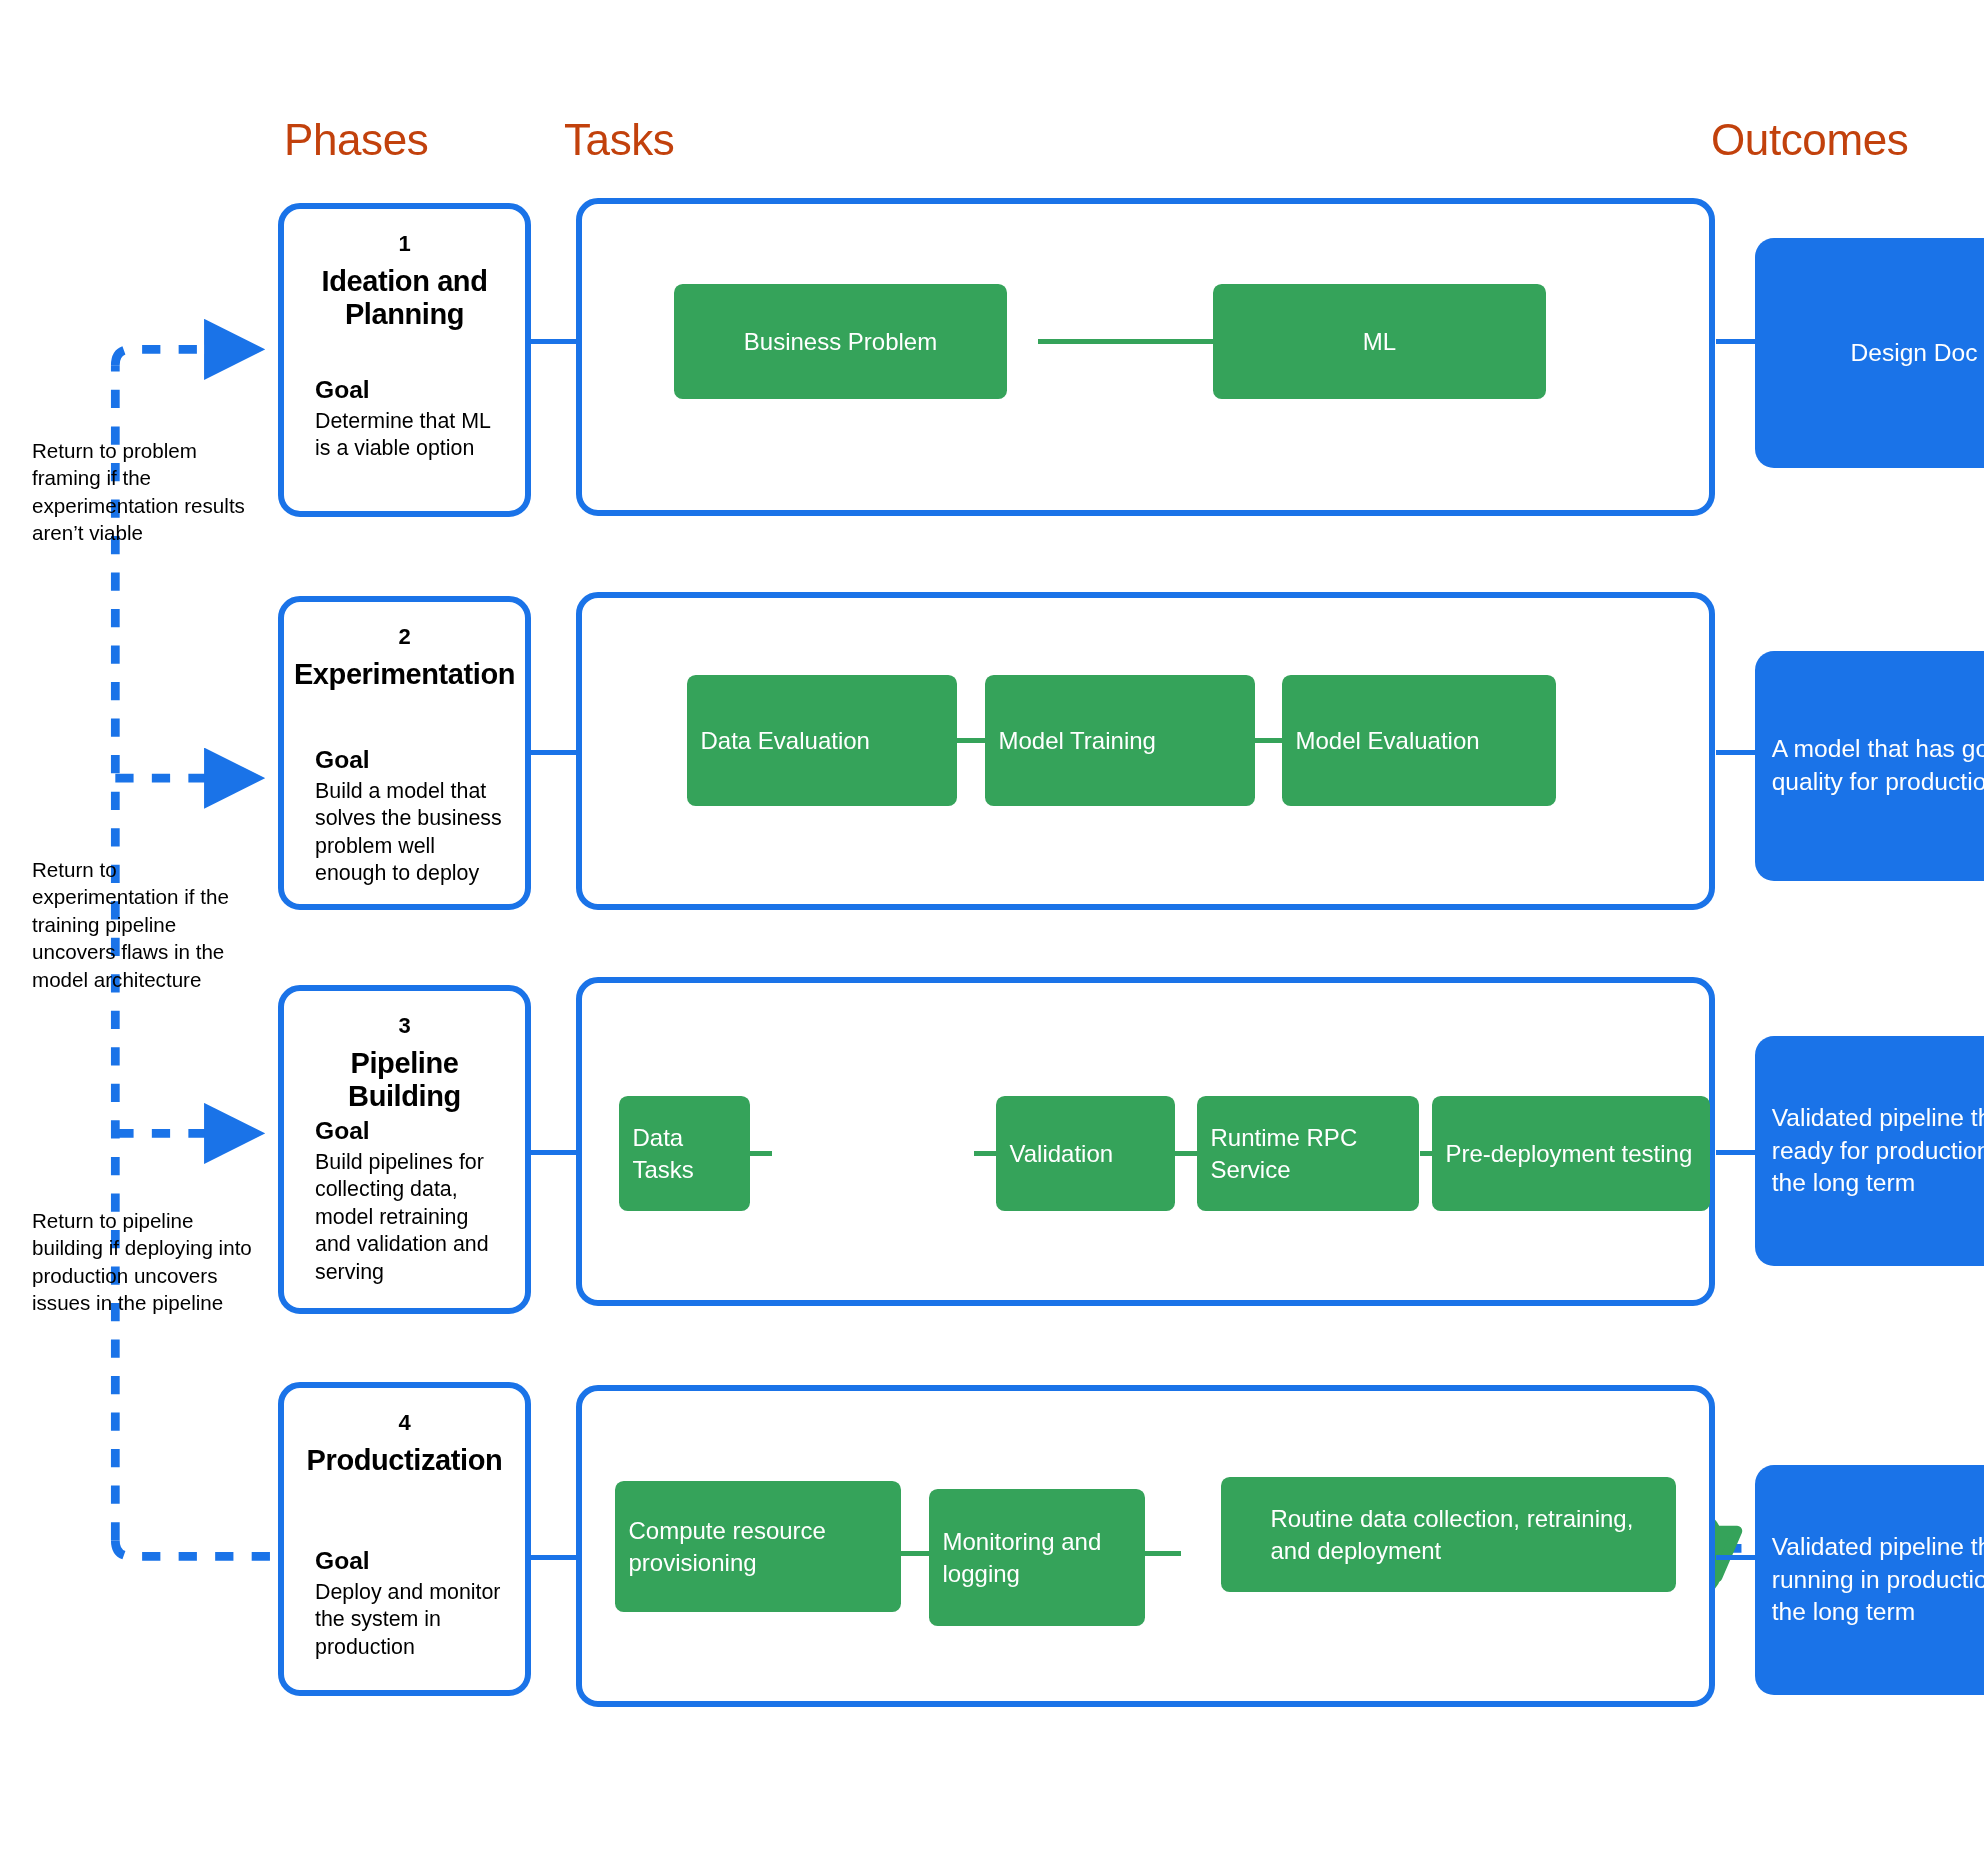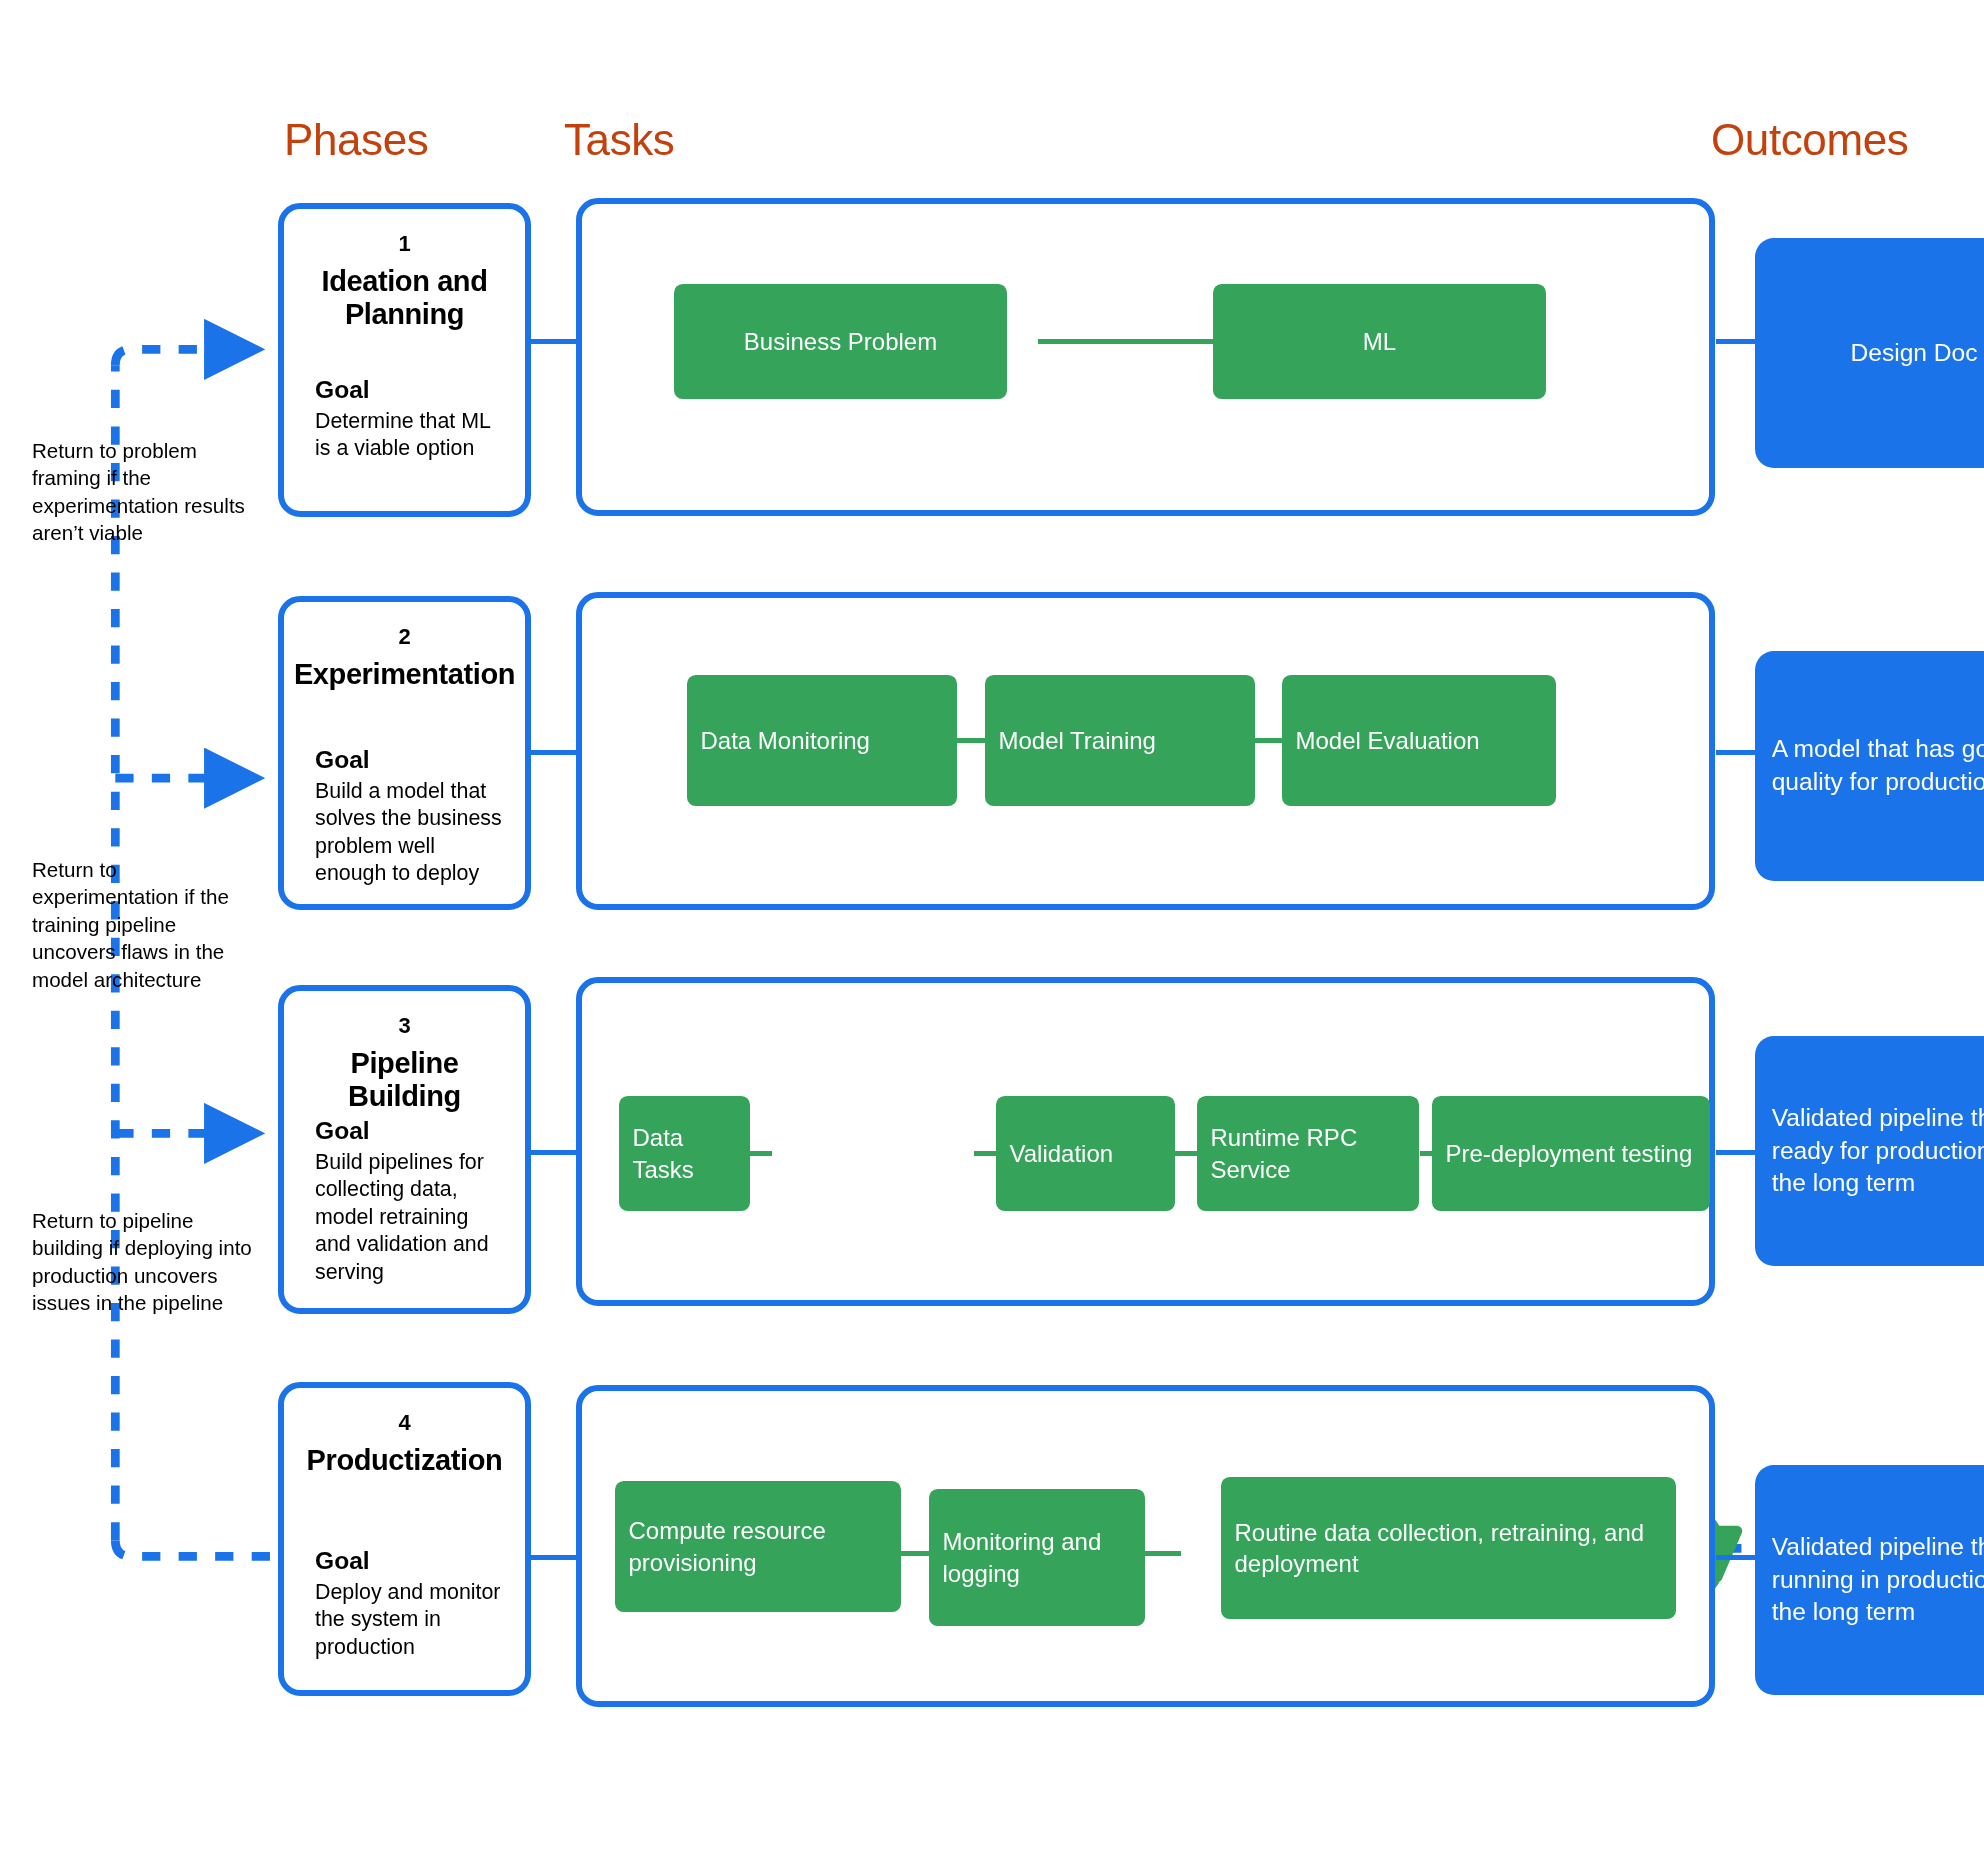--- a/index.html
+++ b/index.html
@@ -138,21 +138,21 @@
     <div class="phase-goal-wrap" style="top:144px;">
       <div class="goal-label">Goal</div>
       <div class="goal-text">Build a model that solves the business problem well enough to deploy</div>
     </div>
   </div>
   <div class="blue-link" style="left:531px;top:750px;width:48px;"></div>
 
   <div class="tasks-card" style="left:576px;top:592px;width:1139px;height:318px;">
   </div>
   <div class="task-box" style="left:687px;top:675px;width:270px;height:131px;">
-    <span class="tb-txt">Data Monitoring</span>
+    <span class="tb-txt">Data Evaluation</span>
   </div>
   <div class="green-link" style="left:957px;top:738px;width:28px;"></div>
   <div class="task-box" style="left:985px;top:675px;width:270px;height:131px;">
     <span class="tb-txt">Model Training</span>
   </div>
   <div class="green-link" style="left:1254px;top:738px;width:28px;"></div>
   <div class="task-box" style="left:1282px;top:675px;width:274px;height:131px;">
     <span class="tb-txt">Model Evaluation</span>
   </div>
 
@@ -208,21 +208,21 @@
   <div class="tasks-card" style="left:576px;top:1385px;width:1139px;height:322px;">
   </div>
   <div class="task-box" style="left:615px;top:1481px;width:286px;height:131px;">
     <span class="tb-txt">Compute  resource provisioning</span>
   </div>
   <div class="green-link" style="left:901px;top:1551px;width:28px;"></div>
   <div class="task-box" style="left:929px;top:1489px;width:216px;height:137px;">
     <span class="tb-txt">Monitoring and logging</span>
   </div>
   <div class="green-link" style="left:1145px;top:1551px;width:36px;"></div>
-  <div class="task-box" style="left:1221px;top:1477px;width:455px;height:142px;">
+  <div class="task-box" style="left:1221px;top:1477px;width:455px;height:115px;padding-left:36px;">
     <span class="tb-txt">Routine data collection, retraining, and deployment</span>
   </div>
 
   <div class="blue-link" style="left:1716px;top:1555px;width:48px;"></div>
   <div class="outcome-box" style="left:1755px;top:1465px;width:318px;height:230px;">
     <span class="ob-txt">Validated pipeline that’s running in production over the long term</span>
   </div>
 
   <div class="fb-text" style="left:32px;top:437px;width:222px;">Return to problem framing if the experimentation results aren’t viable</div>
   <div class="fb-text" style="left:32px;top:856px;width:230px;">Return to experimentation if the training pipeline uncovers flaws in the model architecture</div>

